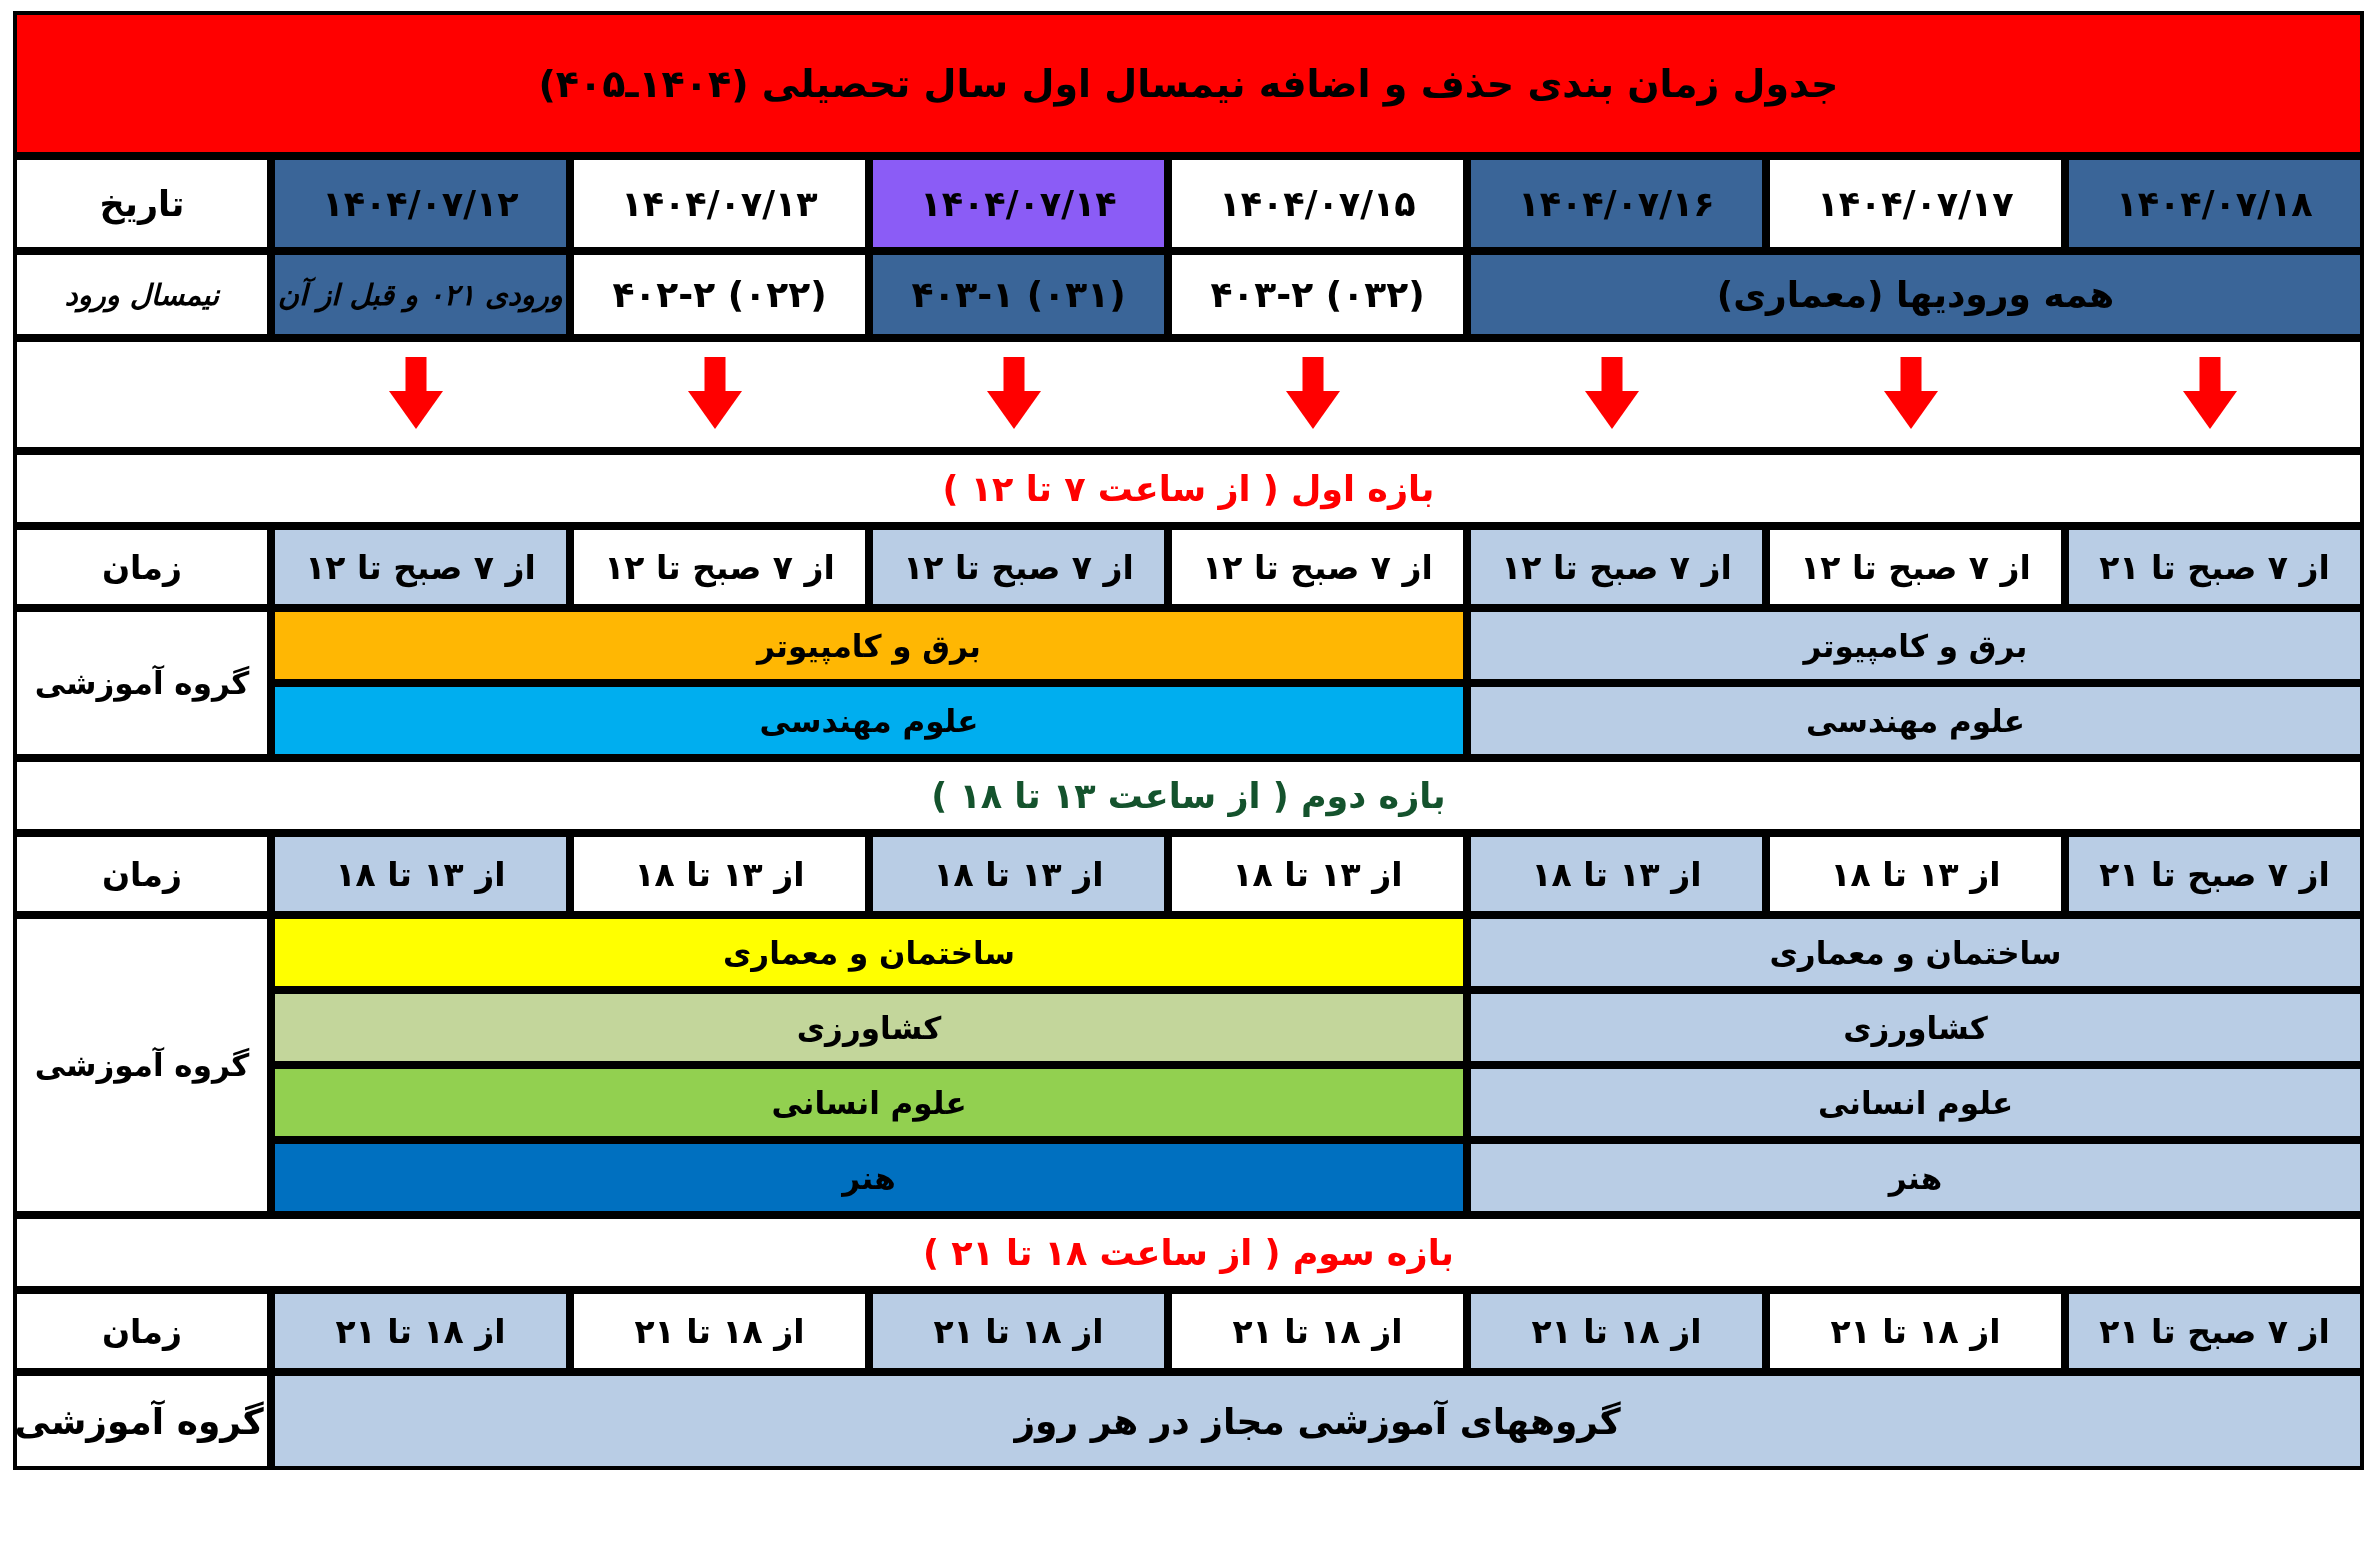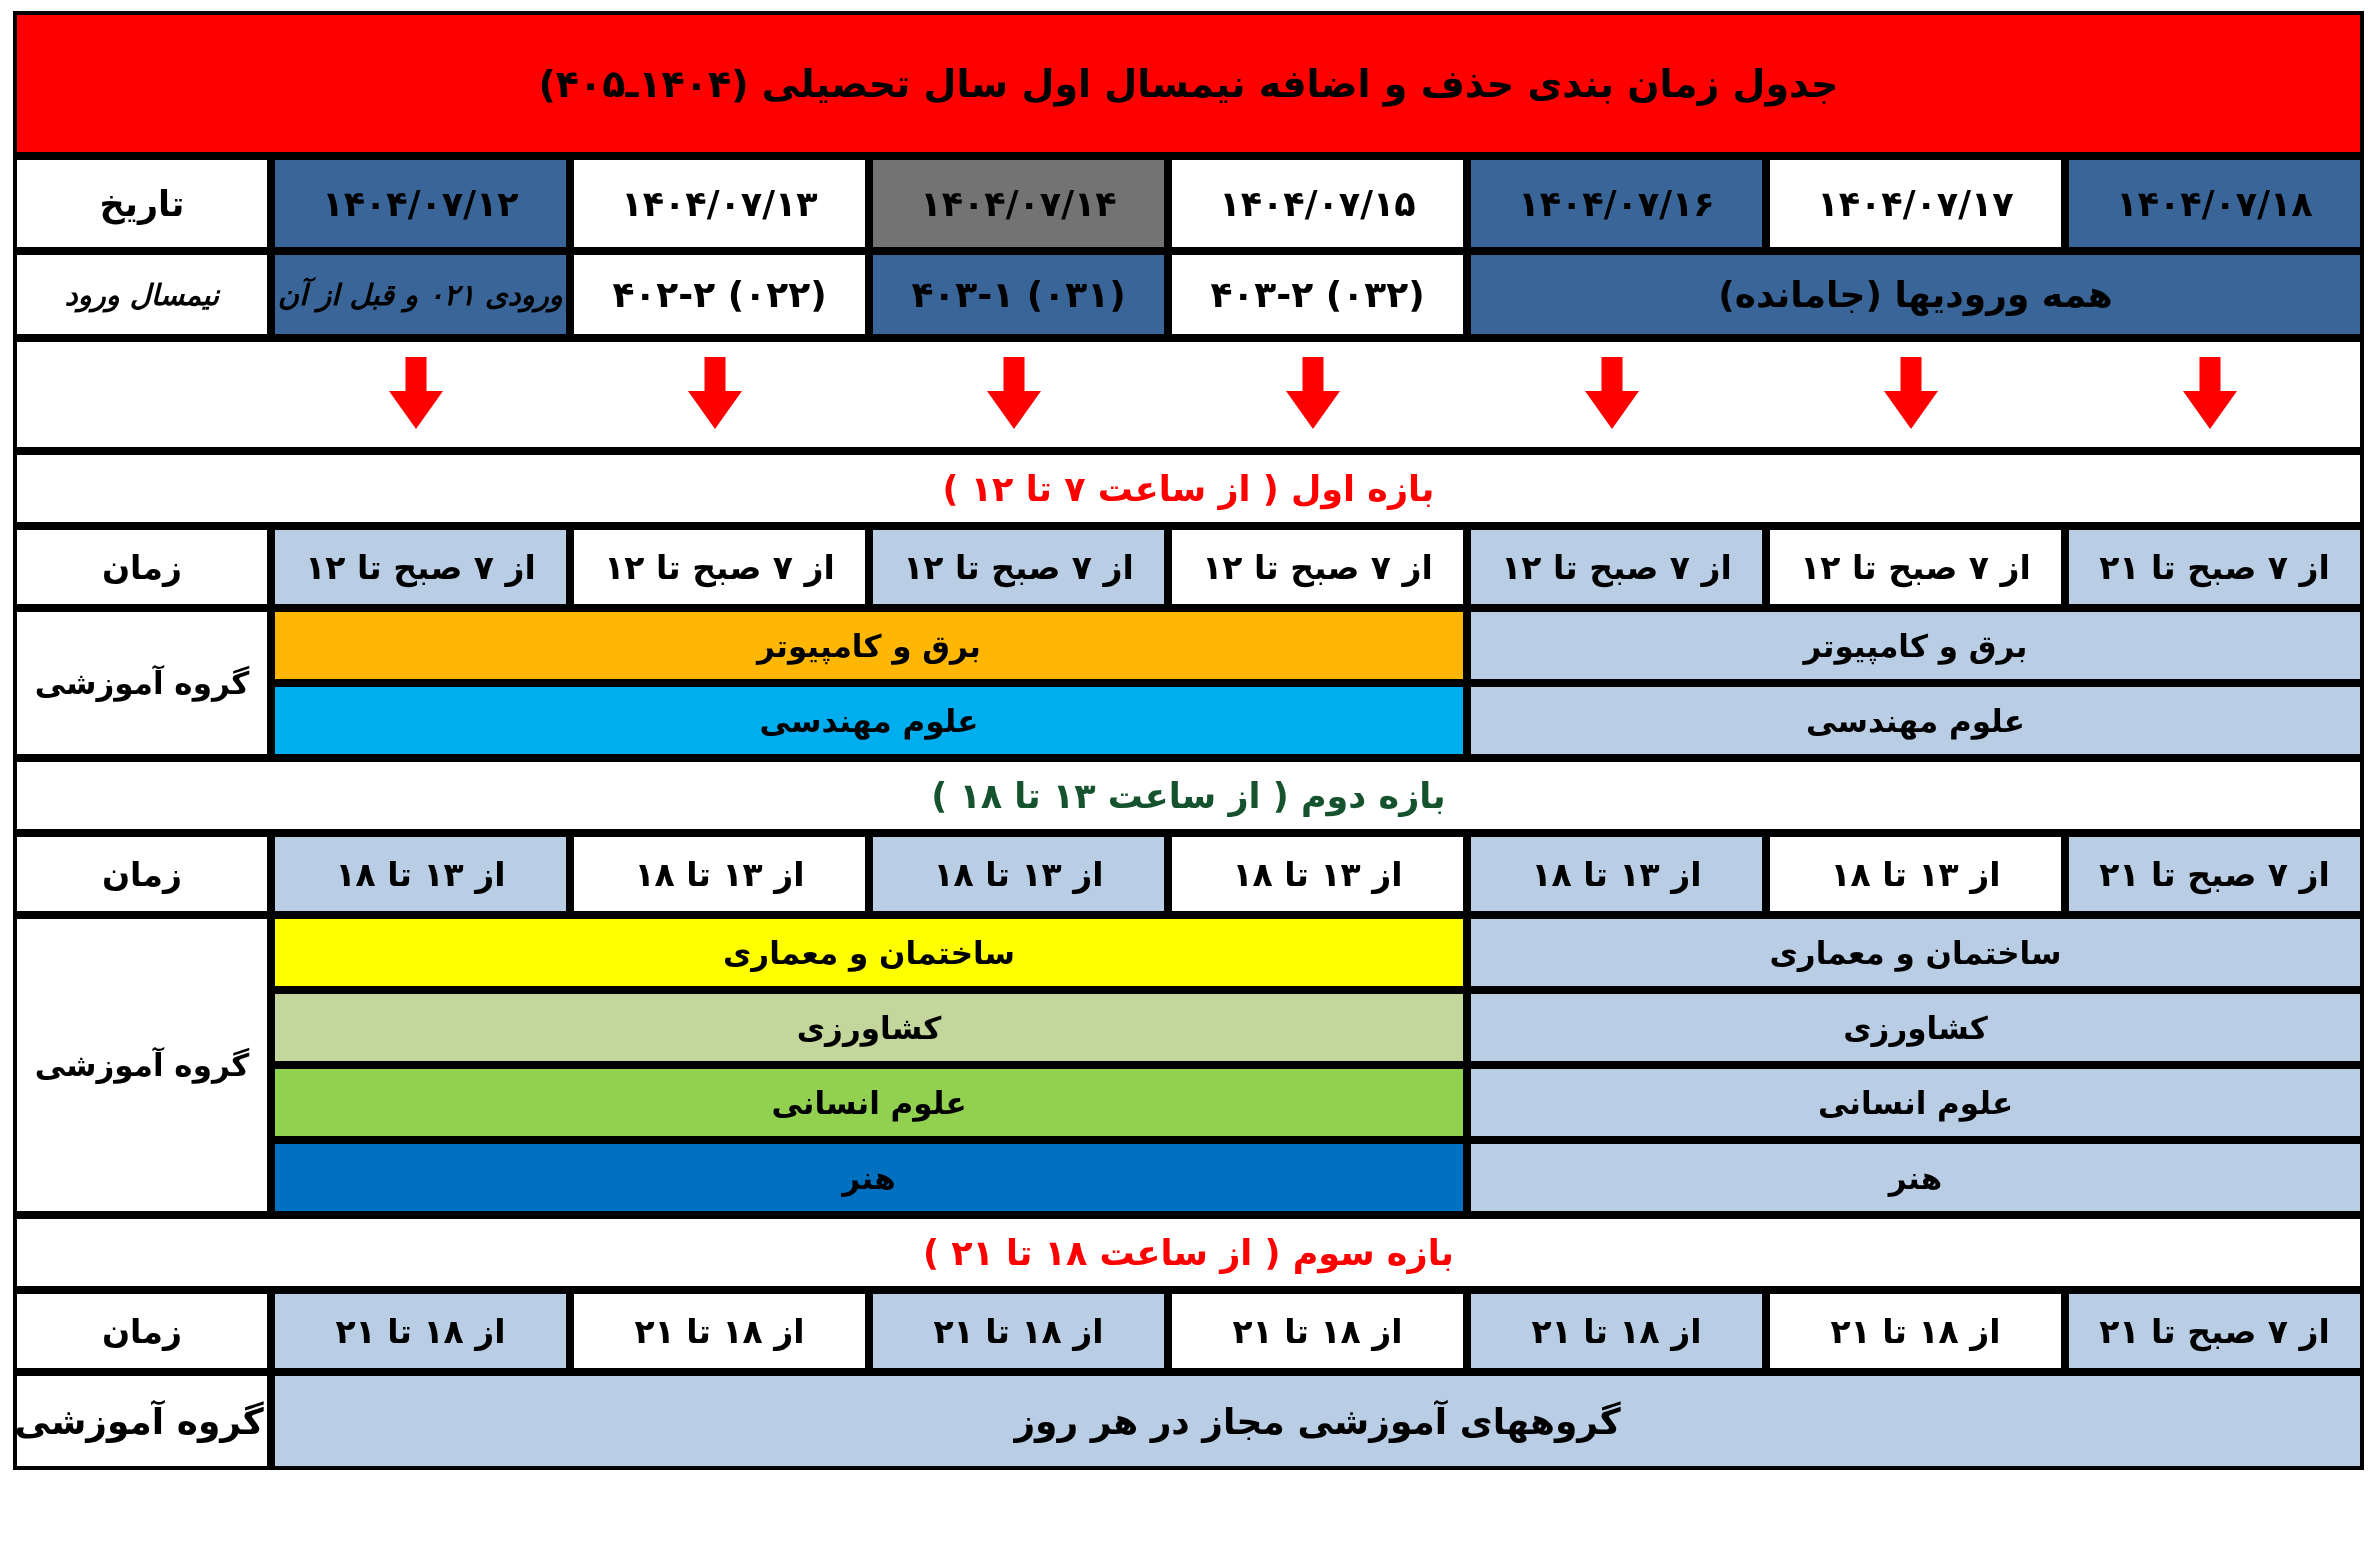--- a/index.html
+++ b/index.html
@@ -154,28 +154,28 @@
 
       <tr>
         <td class="title-cell" colspan="8" style="background: rgb(255, 0, 0);">جدول زمان بندی حذف و اضافه نیمسال اول سال تحصیلی (۱۴۰۴ـ۴۰۵)</td>
       </tr>
 
       <tr class="row-date">
         <td class="bg-blue" style="background: rgb(58, 101, 152);">۱۴۰۴/۰۷/۱۸</td>
         <td class="bg-white">۱۴۰۴/۰۷/۱۷</td>
         <td class="bg-blue" style="background: rgb(58, 101, 152);">۱۴۰۴/۰۷/۱۶</td>
         <td class="bg-white">۱۴۰۴/۰۷/۱۵</td>
-        <td class="bg-blue" style="background: #737373;">۱۴۰۴/۰۷/۱۴</td>
+        <td class="bg-blue" style="background: #8b5cf6;">۱۴۰۴/۰۷/۱۴</td>
         <td class="bg-white">۱۴۰۴/۰۷/۱۳</td>
         <td class="bg-blue" style="background: rgb(58, 101, 152);">۱۴۰۴/۰۷/۱۲</td>
         <td class="rowhead">تاریخ</td>
       </tr>
 
       <tr class="row-entry">
-        <td class="bg-blue" colspan="3" style="background: rgb(58, 101, 152);">همه ورودیها (جامانده)</td>
+        <td class="bg-blue" colspan="3" style="background: rgb(58, 101, 152);">همه ورودیها (معماری)</td>
         <td class="bg-white">(۰۳۲) ۴۰۳-۲</td>
         <td class="bg-blue" style="background: rgb(58, 101, 152);">(۰۳۱) ۴۰۳-۱</td>
         <td class="bg-white">(۰۲۲) ۴۰۲-۲</td>
         <td class="bg-blue small" style="background: rgb(58, 101, 152);">ورودی ۰۲۱ و قبل از آن</td>
         <td class="rowhead small">نیمسال ورود</td>
       </tr>
 
       <tr class="row-arrows">
         <td colspan="8" style="padding:0">
           <div class="arrows-wrap" id="arrows-wrap">

